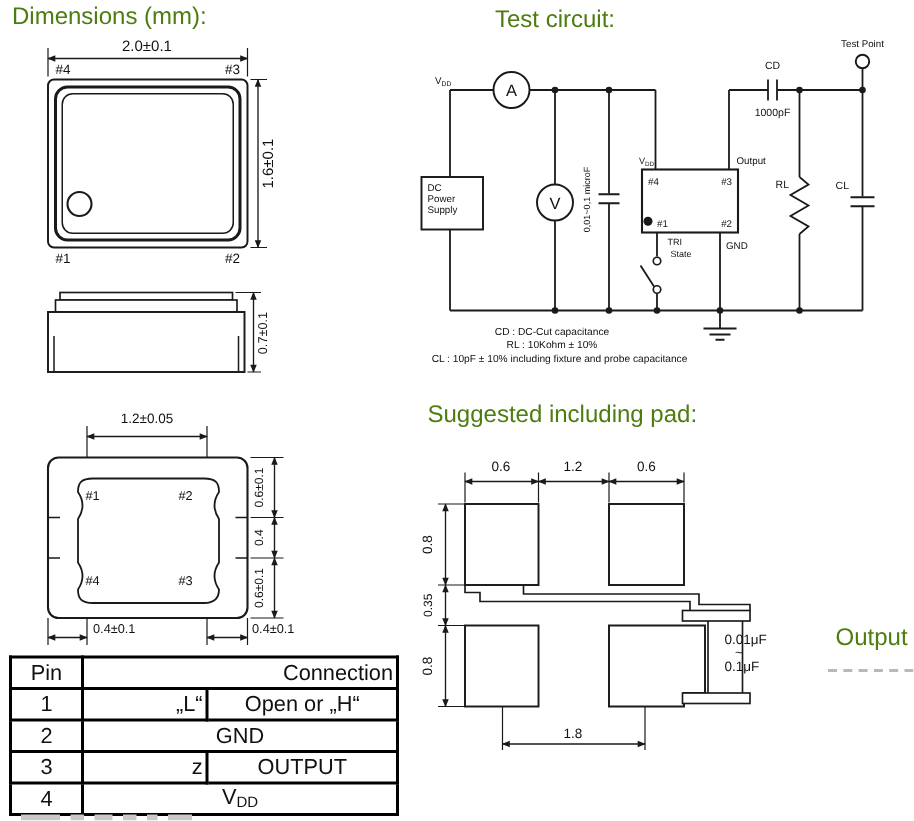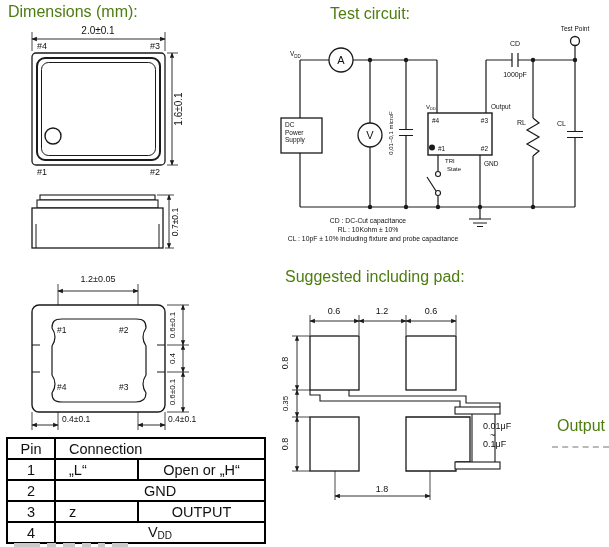--- a/index.html
+++ b/index.html
@@ -10,21 +10,21 @@
   .abs{position:absolute;}
   .heading{color:#4d7c0f;font-size:16px;letter-spacing:0;white-space:nowrap;}
   svg text{fill:#111;font-family:"Liberation Sans",sans-serif;}
   svg .ln{stroke:#1a1a1a;fill:none;}
   svg .shape{stroke:#1a1a1a;fill:#ffffff;}
   svg .dim{stroke:#1a1a1a;stroke-width:0.9;fill:none;}
   svg .ext{stroke:#1a1a1a;stroke-width:0.8;fill:none;}
   table.pin{border-collapse:collapse;font-size:14.5px;}
   table.pin td{border:2px solid #000;height:19px;padding:0 2px;vertical-align:middle;}
   .c{text-align:center;}
-  .lp{padding-left:13px !important;text-align:left;}
+  .lp{padding-left:13px !important;text-align:right;}
   sub.vdd{font-size:10px;vertical-align:-2px;}
   .dash-line{border-top:2px dashed #b9b9b9;}
   .frag{display:inline-block;height:4px;background:#c9c9c9;margin-right:7px;vertical-align:top;}
 </style>
 </head>
 <body>
 
 <div class="abs heading" style="left:8px;top:3px;">Dimensions (mm):</div>
 
 <svg class="abs" style="left:8px;top:22px;" width="200" height="160" viewBox="0 0 200 160">

